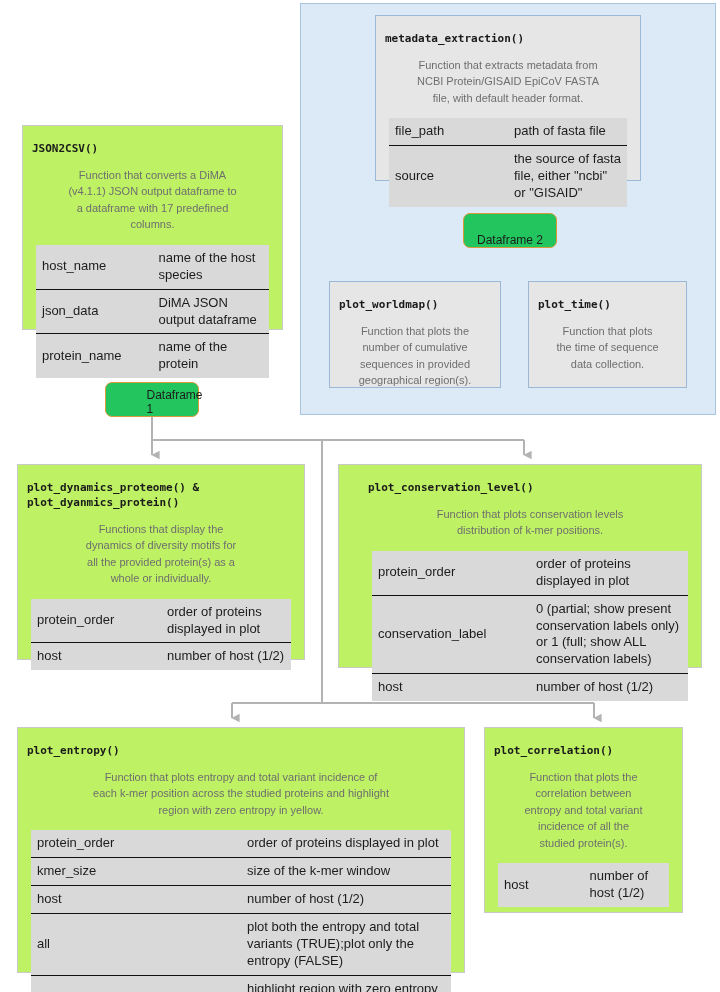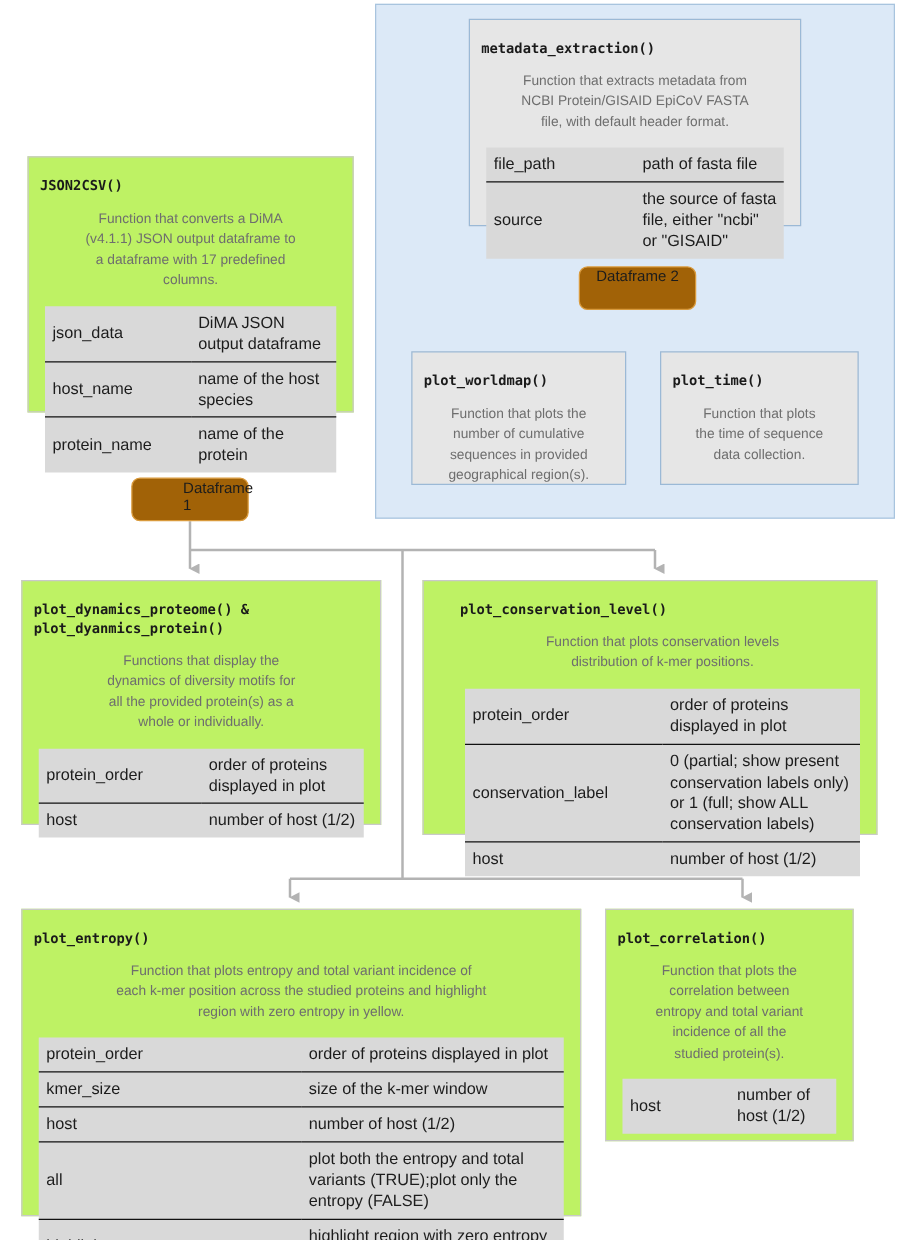--- a/index.html
+++ b/index.html
@@ -84,26 +84,26 @@
   }
   table.params tr:first-child td {
     border-top: none;
   }
   table.params td.pname {
     white-space: nowrap;
   }
   
   .pill {
     position: absolute;
-    background: #a16207;
+    background: #22c55e;
     border: 1.4px solid #d99a3c;
     border-radius: 7px;
     box-sizing: border-box;
     display: flex;
-    align-items: flex-start;
+    align-items: flex-end;
     justify-content: center;
     font-family: "Liberation Sans", sans-serif;
     font-size: 12px;
     color: #1c1c1c;
   }
 </style>
 </head>
 <body>
 
 <div id="canvas">
@@ -179,26 +179,26 @@
 
   <div class="node" style="left:22px; top:125px; width:261px; height:205px;">
     <div class="node-title">JSON2CSV()</div>
     <div class="node-desc">Function that converts a DiMA
 (v4.1.1) JSON output dataframe to
 a dataframe with 17 predefined
 columns.</div>
     <table class="params">
       <tbody>
           <tr>
+            <td class="pname">host_name</td>
+            <td>name of the host species</td>
+          </tr>
+          <tr>
             <td class="pname">json_data</td>
             <td>DiMA JSON output dataframe</td>
-          </tr>
-          <tr>
-            <td class="pname">host_name</td>
-            <td>name of the host species</td>
           </tr>
           <tr>
             <td class="pname">protein_name</td>
             <td>name of the protein</td>
           </tr>
         </tbody>
     </table>
   </div>
 
   <div class="pill" style="left:105px; top:382px; width:94px; height:35px;padding-left:45px;">

